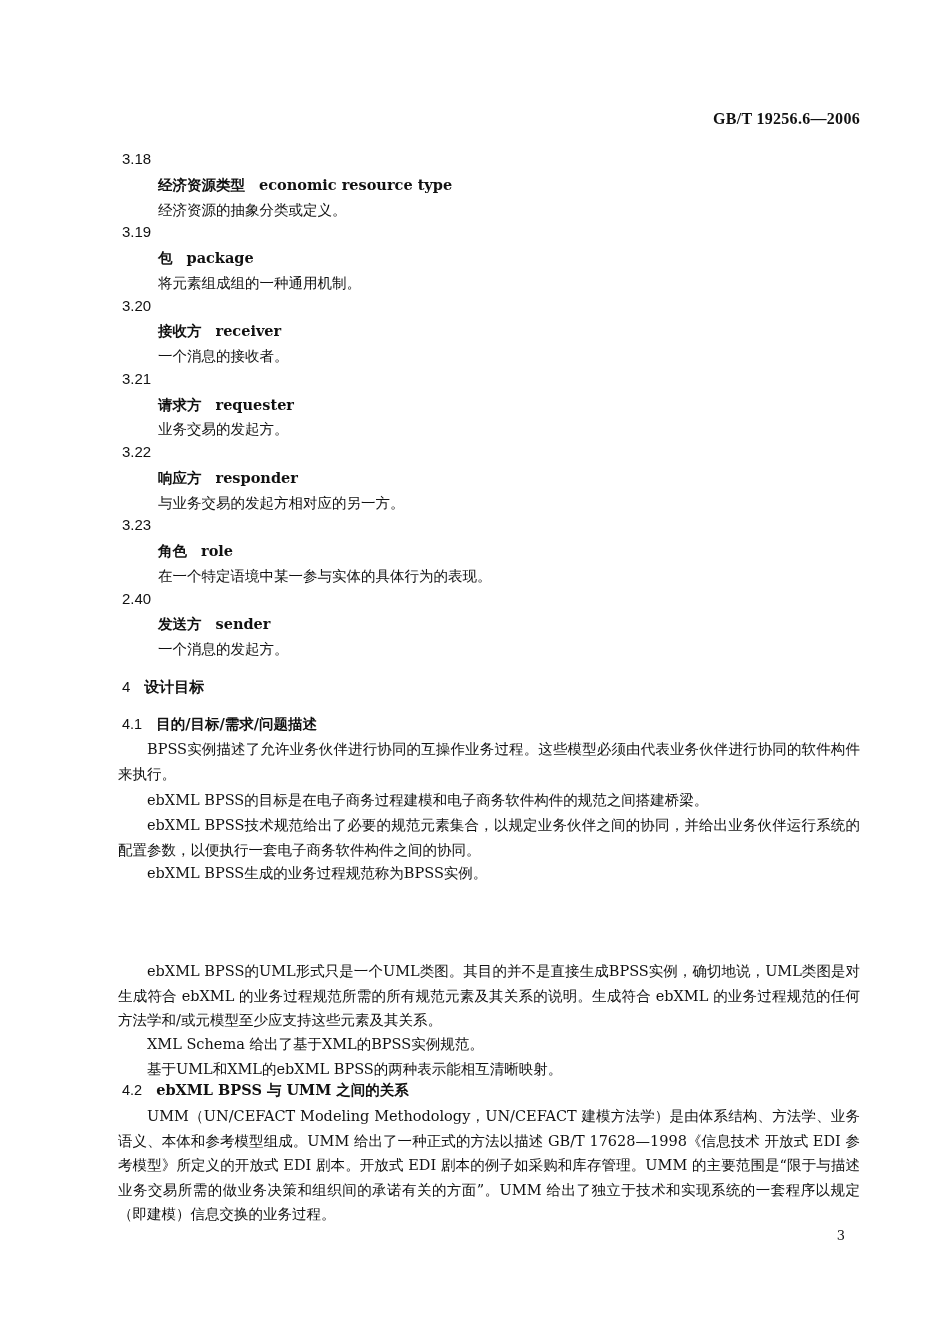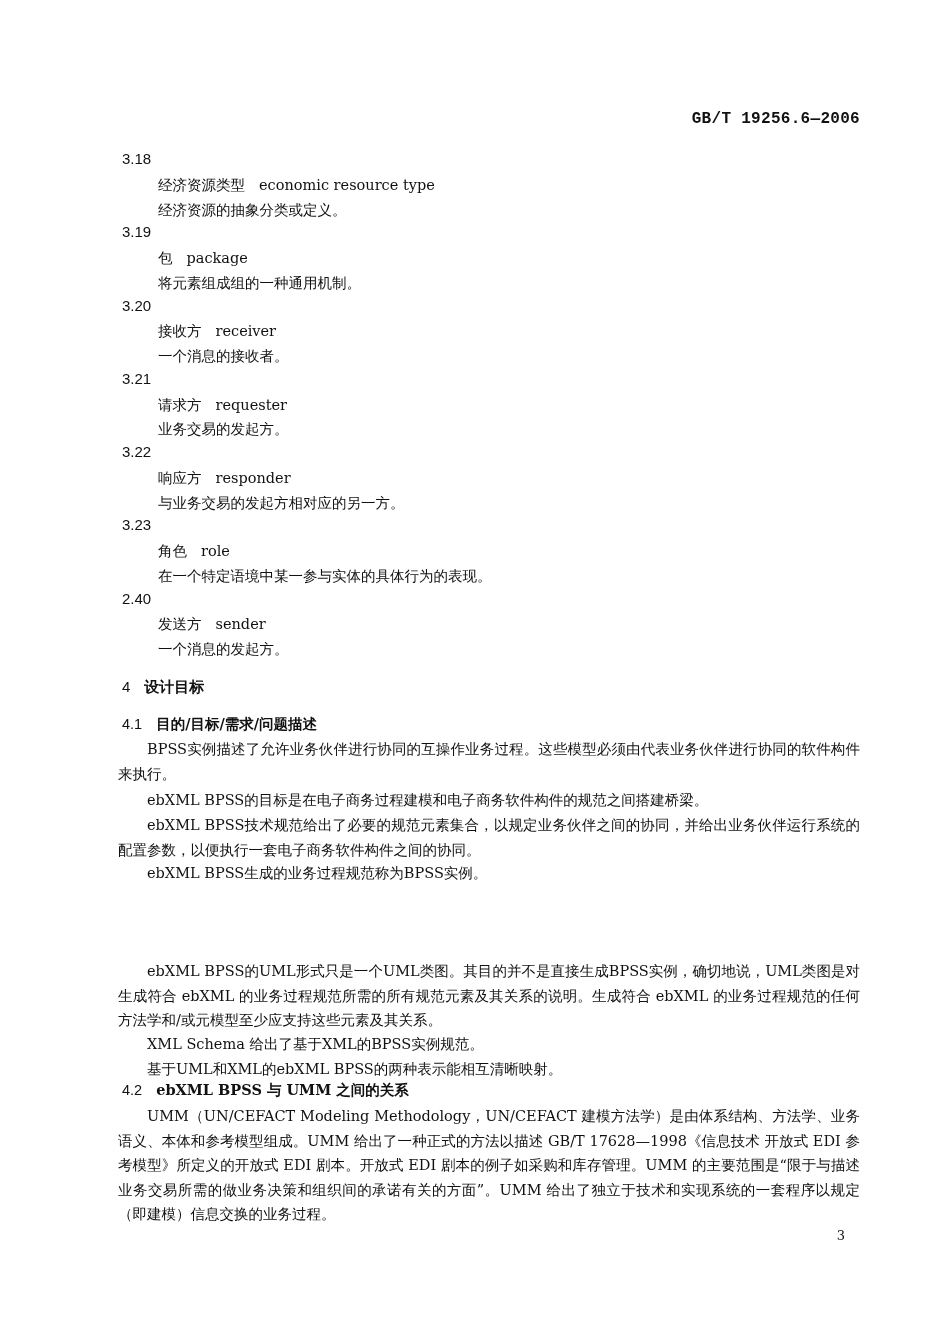--- a/index.html
+++ b/index.html
@@ -1,22 +1,22 @@
 <!DOCTYPE html>
 <html><head>
 <meta charset="utf-8">
 <style>
   html, body { margin: 0; padding: 0; background: #ffffff; }
   body { width: 950px; height: 1344px; position: relative; overflow: hidden;
          font-family: "DejaVu Serif", "Liberation Serif", serif; color: #111; }
   .page { position: absolute; left: 0; top: 0; width: 950px; height: 1344px; }
-  .header-std { position: absolute; right: 90px; top: 110px; font-family: Liberation Mono, monospace;
+  .header-std { position: absolute; right: 90px; top: 110px; font-family: Liberation Serif, serif;
                 font-weight: bold; font-size: 16px; letter-spacing: 0.3px; }
   .num { position: absolute; left: 122px; font-family: "Liberation Sans", sans-serif; font-size: 15px; }
-  .term { position: absolute; left: 158px; font-size: 14.5px; font-weight: normal; }
+  .term { position: absolute; left: 158px; font-size: 14.5px; font-weight: bold; }
   .term .en { margin-left: 14px; }
   .def { position: absolute; left: 158px; font-size: 14.5px; }
   .h1 { position: absolute; left: 122px; font-size: 15px; font-weight: bold; }
   .h1 .n { font-family: "Liberation Sans", sans-serif; margin-right: 14px; font-weight: normal; }
   .h2 { position: absolute; left: 122px; font-size: 14.5px; font-weight: bold; }
   .h2 .n { font-family: "Liberation Sans", sans-serif; margin-right: 14px; font-weight: normal; }
   .para { position: absolute; left: 118px; width: 742px; font-size: 14.5px; line-height: 24.5px;
           text-indent: 29px; text-align: justify; }
   .page-num { position: absolute; right: 105px; top: 1228px; font-size: 13px; }
 </style>

